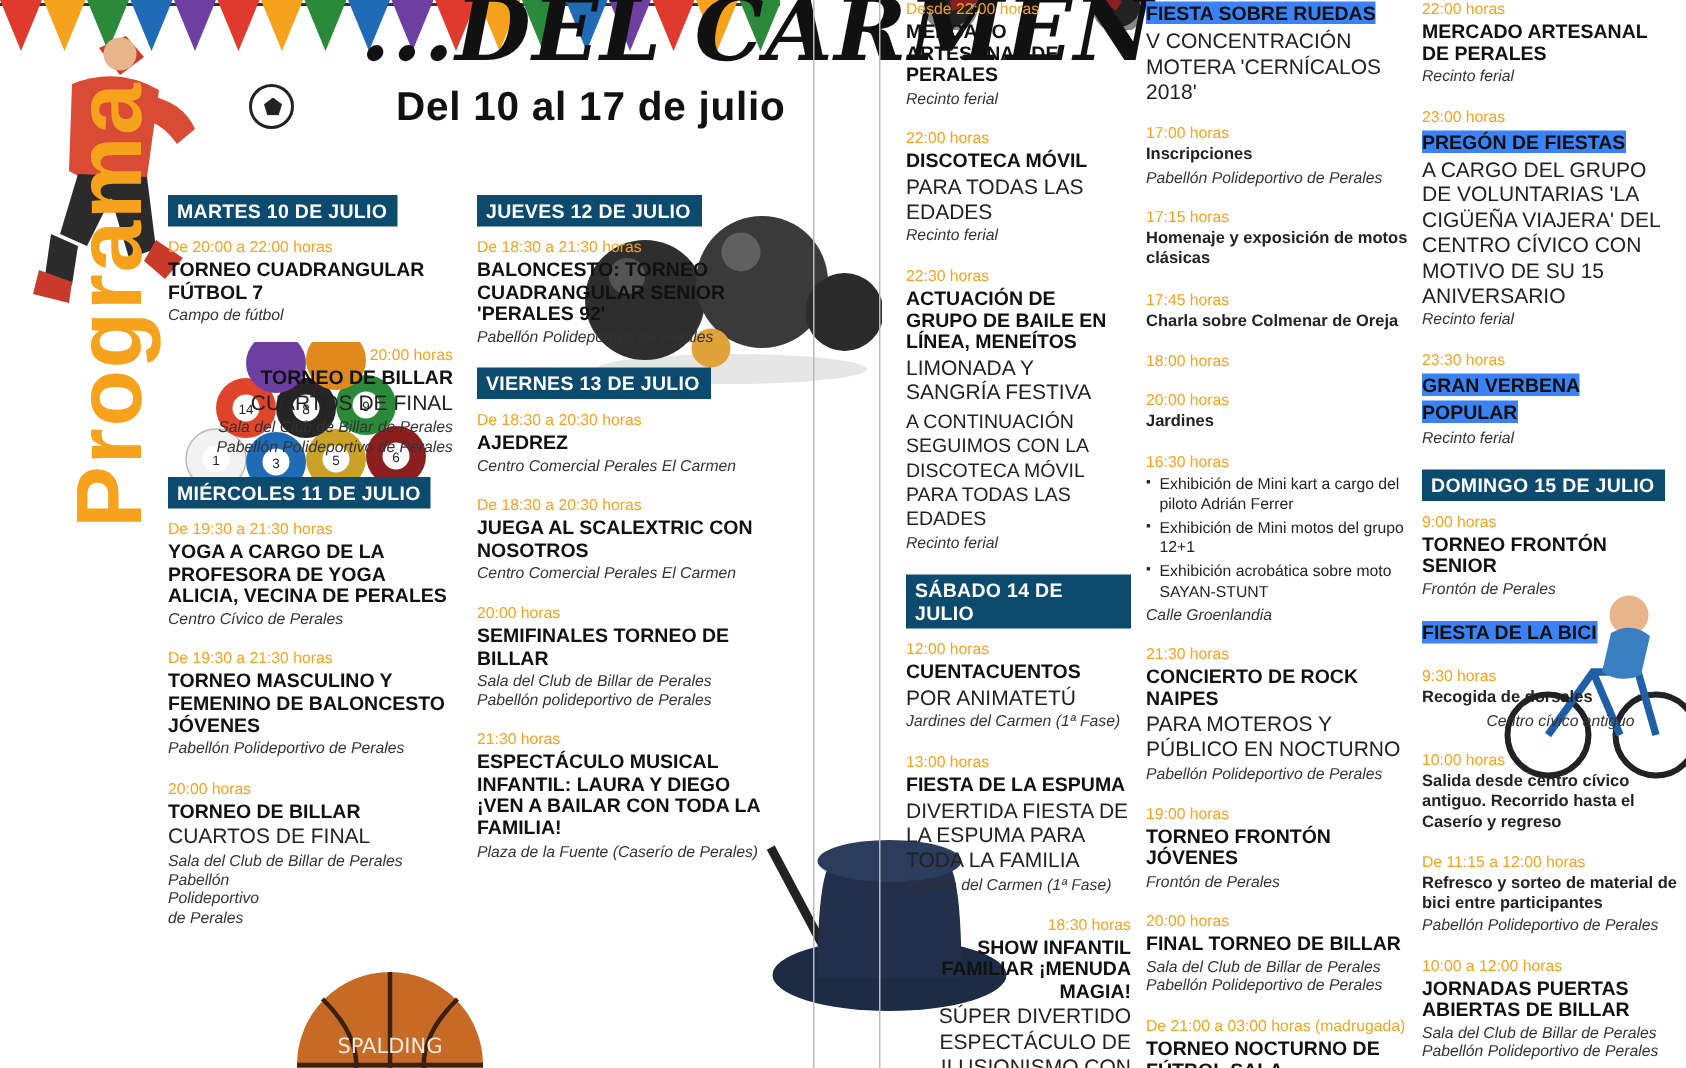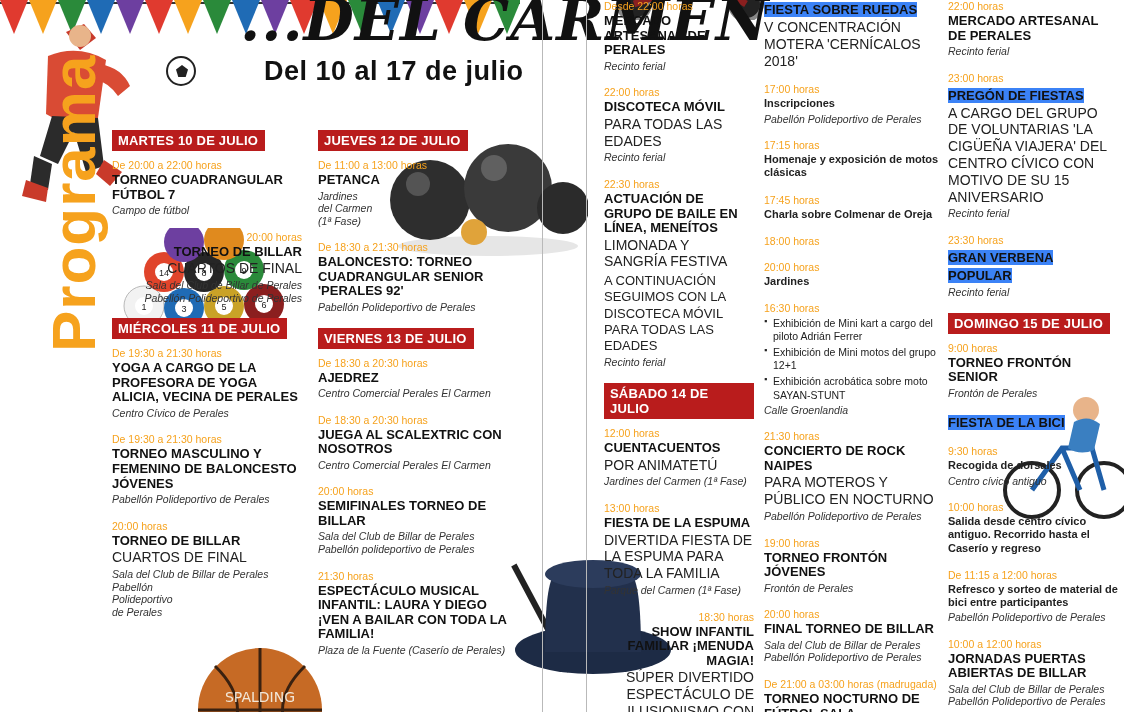--- a/index.html
+++ b/index.html
@@ -61,21 +61,21 @@
   .col-4 { left:764px; top:0px;  width:180px; }
   .col-5 { left:948px; top:0px;  width:170px; }
 
   .divider { position:absolute; width:1px; background:#b9b9b9; }
   .div1 { left:542px; top:0; height:712px; }
   .div2 { left:586px; top:0; height:712px; }
 
   
   .daybar {
     display:inline-block;
-    background:#b91c1c;
+    background:#0c4a6e;
     color:#ffffff;
     font-weight:bold;
     font-size:13px;
     padding:3px 7px 3px 6px;
     margin-bottom:8px;
     letter-spacing:0.2px;
   }
   .ev { margin-bottom:14px; }
   .hora { color:#f6a21d; font-size:10.5px; margin-bottom:2px; }
   .ev-title { font-size:13px; font-weight:bold; line-height:1.12; color:#111; text-transform:uppercase; }
@@ -221,26 +221,20 @@
       </div><div class="ev">
         <div class="hora">20:00 horas</div>
         <div class="ev-title">TORNEO DE BILLAR</div>
         <div class="ev-sub">CUARTOS DE FINAL</div>
         <div class="ev-place" style="white-space: pre-line;">Sala del Club de Billar de Perales
 Pabellón
 Polideportivo
 de Perales</div>
       </div></div>
   <div class="col col-2"><div class="daybar">JUEVES 12 DE JULIO</div><div class="ev">
-        <div class="hora">De 11:00 a 13:00 horas</div>
-        <div class="ev-title">PETANCA</div>
-        <div class="ev-place" style="white-space: pre-line;">Jardines
-del Carmen
-(1ª Fase)</div>
-      </div><div class="ev">
         <div class="hora">De 18:30 a 21:30 horas</div>
         <div class="ev-title">BALONCESTO: TORNEO CUADRANGULAR SENIOR 'PERALES 92'</div>
         <div class="ev-place" style="white-space: pre-line;">Pabellón Polideportivo de Perales</div>
       </div><div class="daybar">VIERNES 13 DE JULIO</div><div class="ev">
         <div class="hora">De 18:30 a 20:30 horas</div>
         <div class="ev-title">AJEDREZ</div>
         <div class="ev-place" style="white-space: pre-line;">Centro Comercial Perales El Carmen</div>
       </div><div class="ev">
         <div class="hora">De 18:30 a 20:30 horas</div>
         <div class="ev-title">JUEGA AL SCALEXTRIC CON NOSOTROS</div>
@@ -341,21 +335,21 @@
         <div class="hora">22:00 horas</div>
         <div class="ev-title">MERCADO ARTESANAL DE PERALES</div>
         <div class="ev-place" style="white-space: pre-line;">Recinto ferial</div>
       </div><div class="ev"><div class="hora">23:00 horas</div><div class="ev-title hl">PREGÓN DE FIESTAS</div><div class="ev-sub">A CARGO DEL GRUPO DE VOLUNTARIAS 'LA CIGÜEÑA VIAJERA' DEL CENTRO CÍVICO CON MOTIVO DE SU 15 ANIVERSARIO</div><div class="ev-place" style="white-space: pre-line;">Recinto ferial</div></div><div class="ev"><div class="hora">23:30 horas</div><div class="ev-title hl">GRAN VERBENA POPULAR</div><div class="ev-place" style="white-space: pre-line;">Recinto ferial</div></div><div class="daybar">DOMINGO 15 DE JULIO</div><div class="ev">
         <div class="hora">9:00 horas</div>
         <div class="ev-title">TORNEO FRONTÓN SENIOR</div>
         <div class="ev-place" style="white-space: pre-line;">Frontón de Perales</div>
       </div><div class="ev"><div class="ev-title hl">FIESTA DE LA BICI</div></div><div class="ev">
         <div class="hora">9:30 horas</div>
         <div class="ev-sub" style="font-weight: bold; font-size: 11px; text-transform: none;">Recogida de dorsales</div>
-        <div class="ev-place" style="white-space: pre-line;">Centro cívico antiguo</div>
+        <div class="ev-place" style="white-space: pre-line; margin-left: 43px;">Centro cívico antiguo</div>
       </div><div class="ev">
         <div class="hora">10:00 horas</div>
         <div class="ev-sub" style="font-weight: bold; font-size: 11px; text-transform: none;">Salida desde centro cívico antiguo. Recorrido hasta el Caserío y regreso</div>
       </div><div class="ev">
         <div class="hora">De 11:15 a 12:00 horas</div>
         <div class="ev-sub" style="font-weight: bold; font-size: 11px; text-transform: none;">Refresco y sorteo de material de bici entre participantes</div>
         <div class="ev-place" style="white-space: pre-line;">Pabellón Polideportivo de Perales</div>
       </div><div class="ev">
         <div class="hora">10:00 a 12:00 horas</div>
         <div class="ev-title">JORNADAS PUERTAS ABIERTAS DE BILLAR</div>

